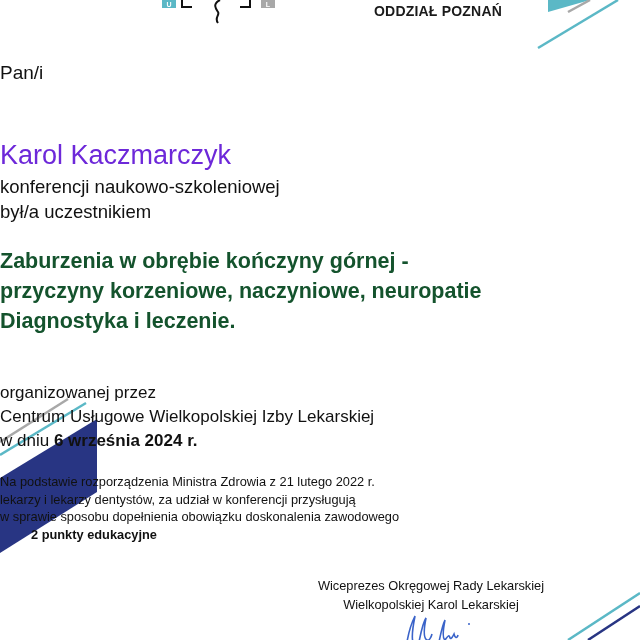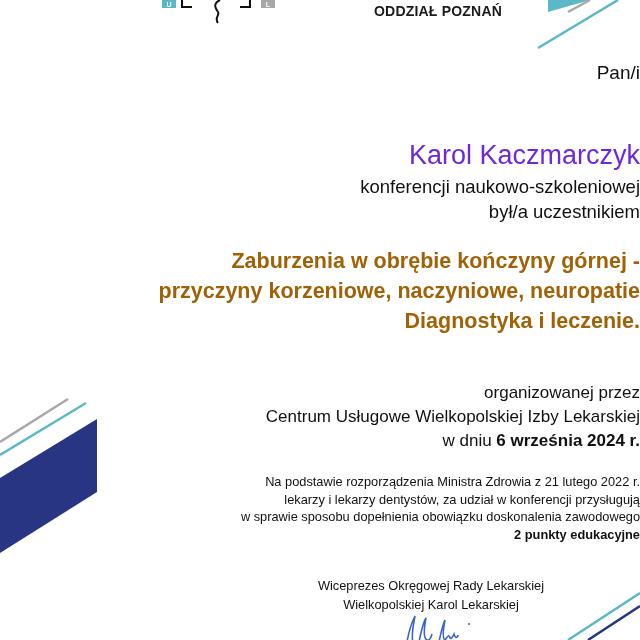--- a/index.html
+++ b/index.html
@@ -36,21 +36,21 @@
       top: 3px;
       font-size: 14px;
       font-weight: bold;
       letter-spacing: 0.2px;
       color: #1a1a1a;
     }
     .center {
       position: absolute;
       left: 0;
       width: 640px;
-      text-align: right;
+      text-align: left;
     }
     .salutation {
       top: 62px;
       font-size: 19px;
     }
     .name {
       top: 122px;
       font-size: 27px;
       color: #6d28d9;
       margin-top: 18px;
@@ -58,21 +58,21 @@
     .participant {
       top: 174px;
       font-size: 18.5px;
       line-height: 25px;
     }
     .title {
       top: 246px;
       font-size: 21.5px;
       line-height: 30px;
       font-weight: bold;
-      color: #a16207;
+      color: #14532d;
     }
     .organizer {
       top: 381px;
       font-size: 17px;
       line-height: 24px;
     }
     .organizer b { font-weight: bold; }
     .legal {
       top: 473px;
       font-size: 12.8px;

